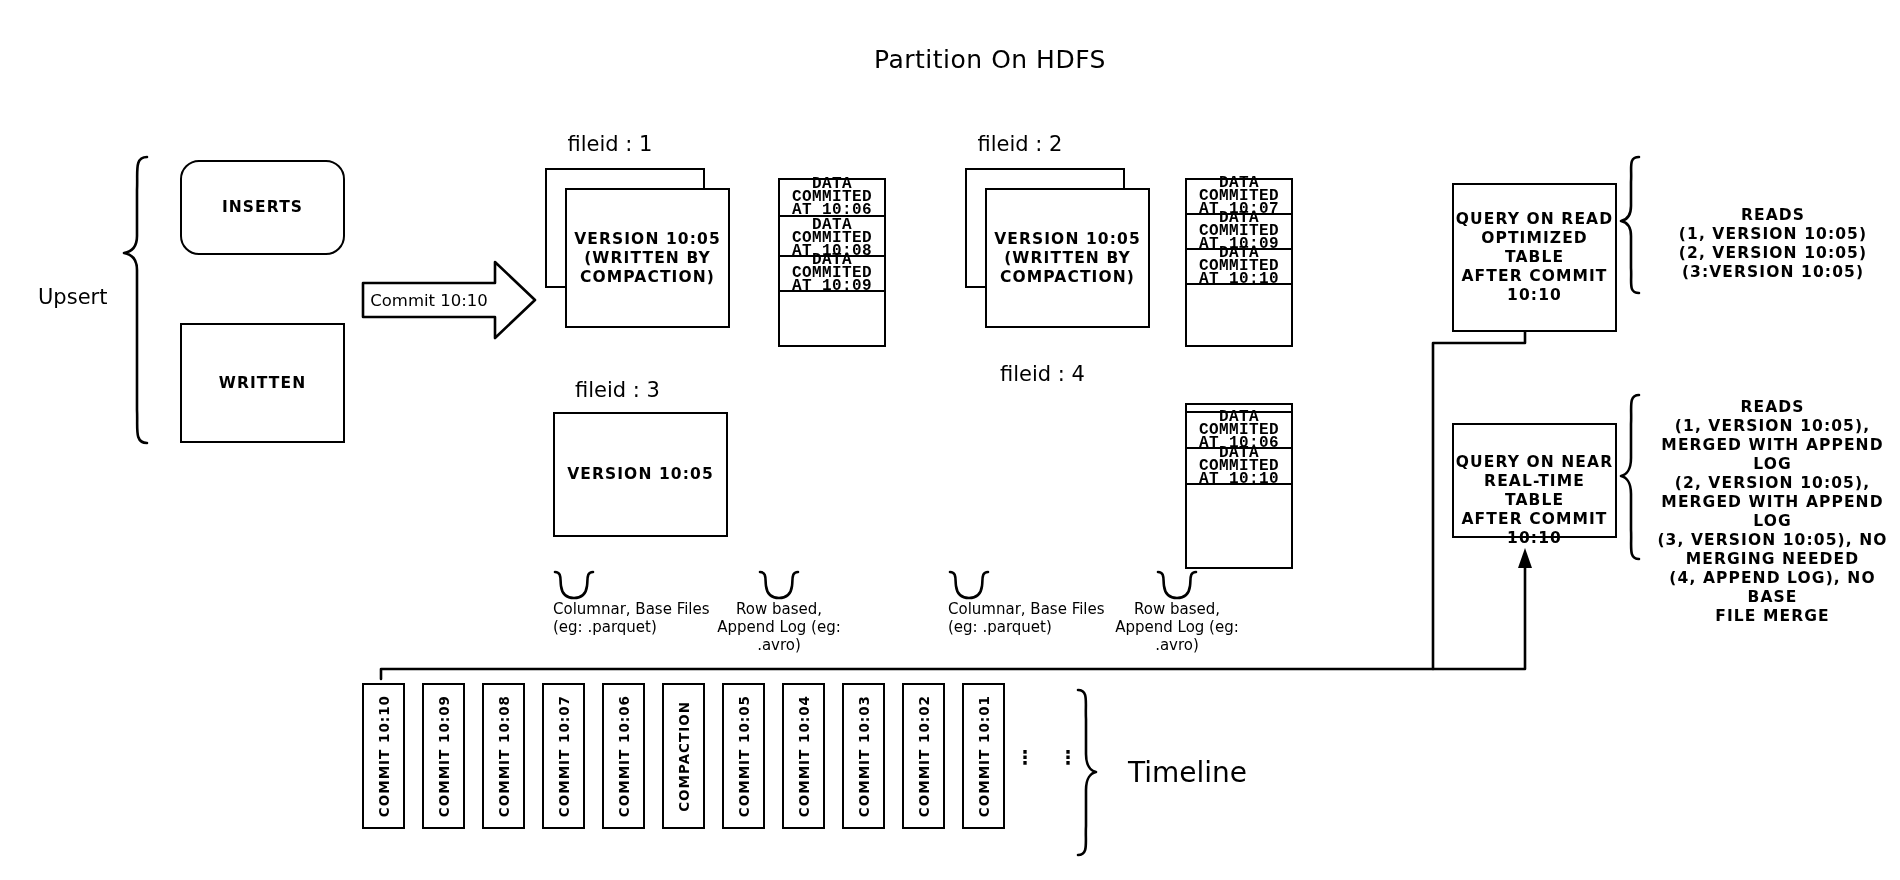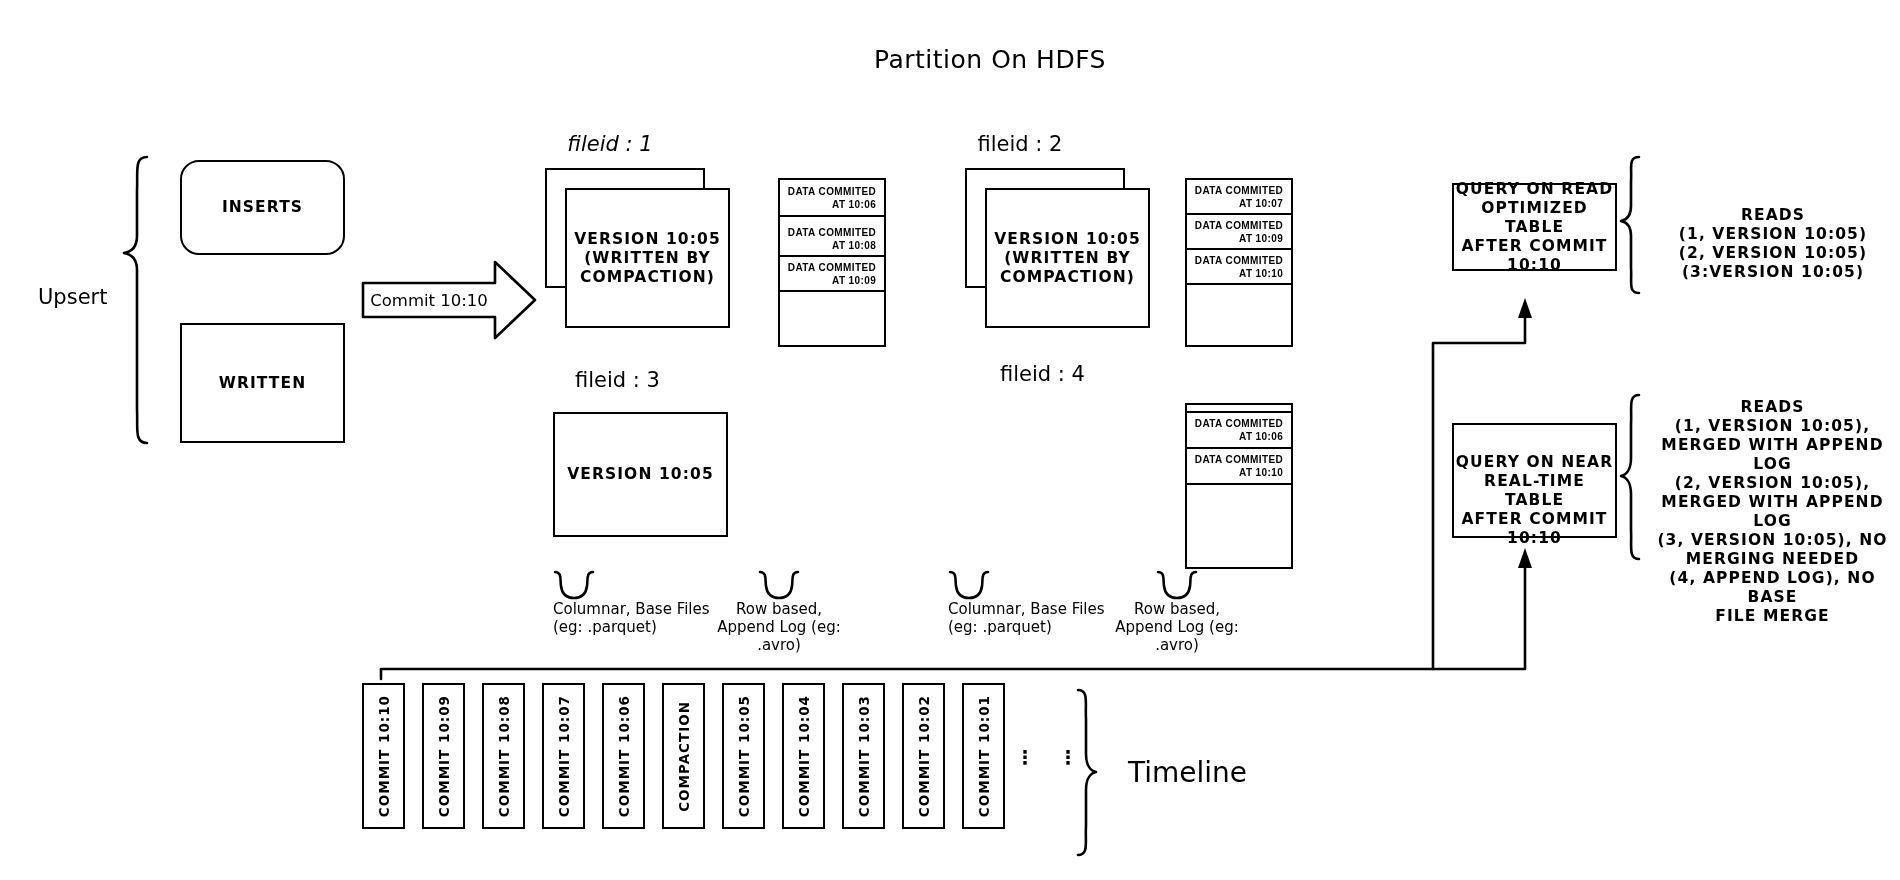--- a/index.html
+++ b/index.html
@@ -6,22 +6,22 @@
   body{width:1900px;height:880px;position:relative;overflow:hidden;
        font-family:"DejaVu Sans", sans-serif;color:#000;}
   .layer{position:absolute;left:0;top:0;width:1900px;height:880px;}
   svg.layer{pointer-events:none;}
   .abs{position:absolute;}
   
   .title{font-family:"DejaVu Sans",sans-serif;font-size:25px;letter-spacing:.5px;margin-left:40px;}
   .label-hand{font-family:"DejaVu Sans",sans-serif;font-size:21px;}
   .bold-cap{font-family:"DejaVu Sans",sans-serif;font-weight:bold;font-size:15.5px;
             letter-spacing:1.1px;text-align:center;line-height:19px;}
-  .log-cap{font-family:Liberation Sans, sans-serif;font-weight:bold;font-size:10px;
-           letter-spacing:.4px;text-align:right;line-height:13px;}
+  .log-cap{font-family:Liberation Mono, monospace;font-weight:bold;font-size:16px;
+           letter-spacing:.4px;text-align:center;line-height:13px;}
   .caption{font-family:"DejaVu Sans",sans-serif;font-size:15px;line-height:18px;}
   .box{position:absolute;border:2.5px solid #000;background:#fff;box-sizing:border-box;
        display:flex;align-items:center;justify-content:center;}
   .logbox{position:absolute;border:2.5px solid #000;background:#fff;box-sizing:border-box;}
   .logrow{border-bottom:2.5px solid #000;display:flex;align-items:center;
           justify-content:center;box-sizing:border-box;}
   .vert{writing-mode:vertical-rl;transform:rotate(180deg);}
   .tl-box{position:absolute;border:2.5px solid #000;background:#fff;box-sizing:border-box;
           display:flex;align-items:center;justify-content:center;}
   .tl-text{font-family:"DejaVu Sans",sans-serif;font-weight:bold;font-size:13.5px;
@@ -71,21 +71,21 @@
 </div>
 
 <div class="box" style="left:180px;top:323px;width:165px;height:120px;">
   <span class="bold-cap">WRITTEN</span>
 </div>
 
 <div class="abs" style="left:363px;top:288px;width:132px;height:26px;display:flex;align-items:center;justify-content:center;">
   <span class="caption" style="font-size:16.5px;">Commit 10:10</span>
 </div>
 
-<div class="abs label-hand" style="left:500px;top:132px;width:220px;text-align:center;font-style:italic;">fileid : 1</div>
+<div class="abs label-hand" style="left:500px;top:132px;width:220px;text-align:center;">fileid : 1</div>
 
 <div class="box" style="left:545px;top:168px;width:160px;height:120px;"></div>
 <div class="box" style="left:565px;top:188px;width:165px;height:140px;flex-direction:column;">
   <span class="bold-cap">VERSION 10:05</span>
   <span class="bold-cap">(WRITTEN BY</span>
   <span class="bold-cap">COMPACTION)</span>
 </div>
 
 <div class="logbox" style="left:778px;top:178px;width:108px;height:169px;">
   <div class="logrow" style="height:37px;">
@@ -122,21 +122,21 @@
     <span class="log-cap" style="white-space:pre-line;">DATA COMMITED
 AT 10:09</span>
   </div>
   <div class="logrow" style="height:35px;">
     <span class="log-cap" style="white-space:pre-line;">DATA COMMITED
 AT 10:10</span>
   </div>
   <div class="logrow" style="height:59px;border-bottom:0;"></div>
 </div>
 
-<div class="abs label-hand" style="left:530px;top:368px;width:175px;text-align:center;">fileid : 3</div>
+<div class="abs label-hand" style="left:530px;top:378px;width:175px;text-align:center;">fileid : 3</div>
 
 <div class="box" style="left:553px;top:412px;width:175px;height:125px;">
   <span class="bold-cap">VERSION 10:05</span>
 </div>
 
 <div class="abs label-hand" style="left:1000px;top:362px;width:175px;text-align:left;">fileid : 4</div>
 
 <div class="logbox" style="left:1185px;top:403px;width:108px;height:166px;">
   <div class="logrow" style="height:8px;"></div>
   <div class="logrow" style="height:36px;">
@@ -154,21 +154,21 @@
 (eg: .parquet)</div>
 <div class="abs caption" style="left:714px;top:600px;width:130px;white-space:pre-line;text-align:center;">Row based,
 Append Log  (eg:
 .avro)</div>
 <div class="abs caption" style="left:948px;top:600px;width:230px;white-space:pre-line;text-align:left;">Columnar, Base Files
 (eg: .parquet)</div>
 <div class="abs caption" style="left:1112px;top:600px;width:130px;white-space:pre-line;text-align:center;">Row based,
 Append Log  (eg:
 .avro)</div>
 
-<div class="box" style="left:1452px;top:183px;width:165px;height:88px;">
+<div class="box" style="left:1452px;top:183px;width:165px;height:149px;">
   <span class="bold-cap" style="white-space:pre-line;">QUERY ON READ
 OPTIMIZED TABLE
 AFTER COMMIT
 10:10</span>
 </div>
 
 <div class="box" style="left:1452px;top:423px;width:165px;height:115px;">
   <span class="bold-cap" style="white-space:pre-line;margin-top:40px;">QUERY ON NEAR
 REAL-TIME TABLE
 AFTER COMMIT

